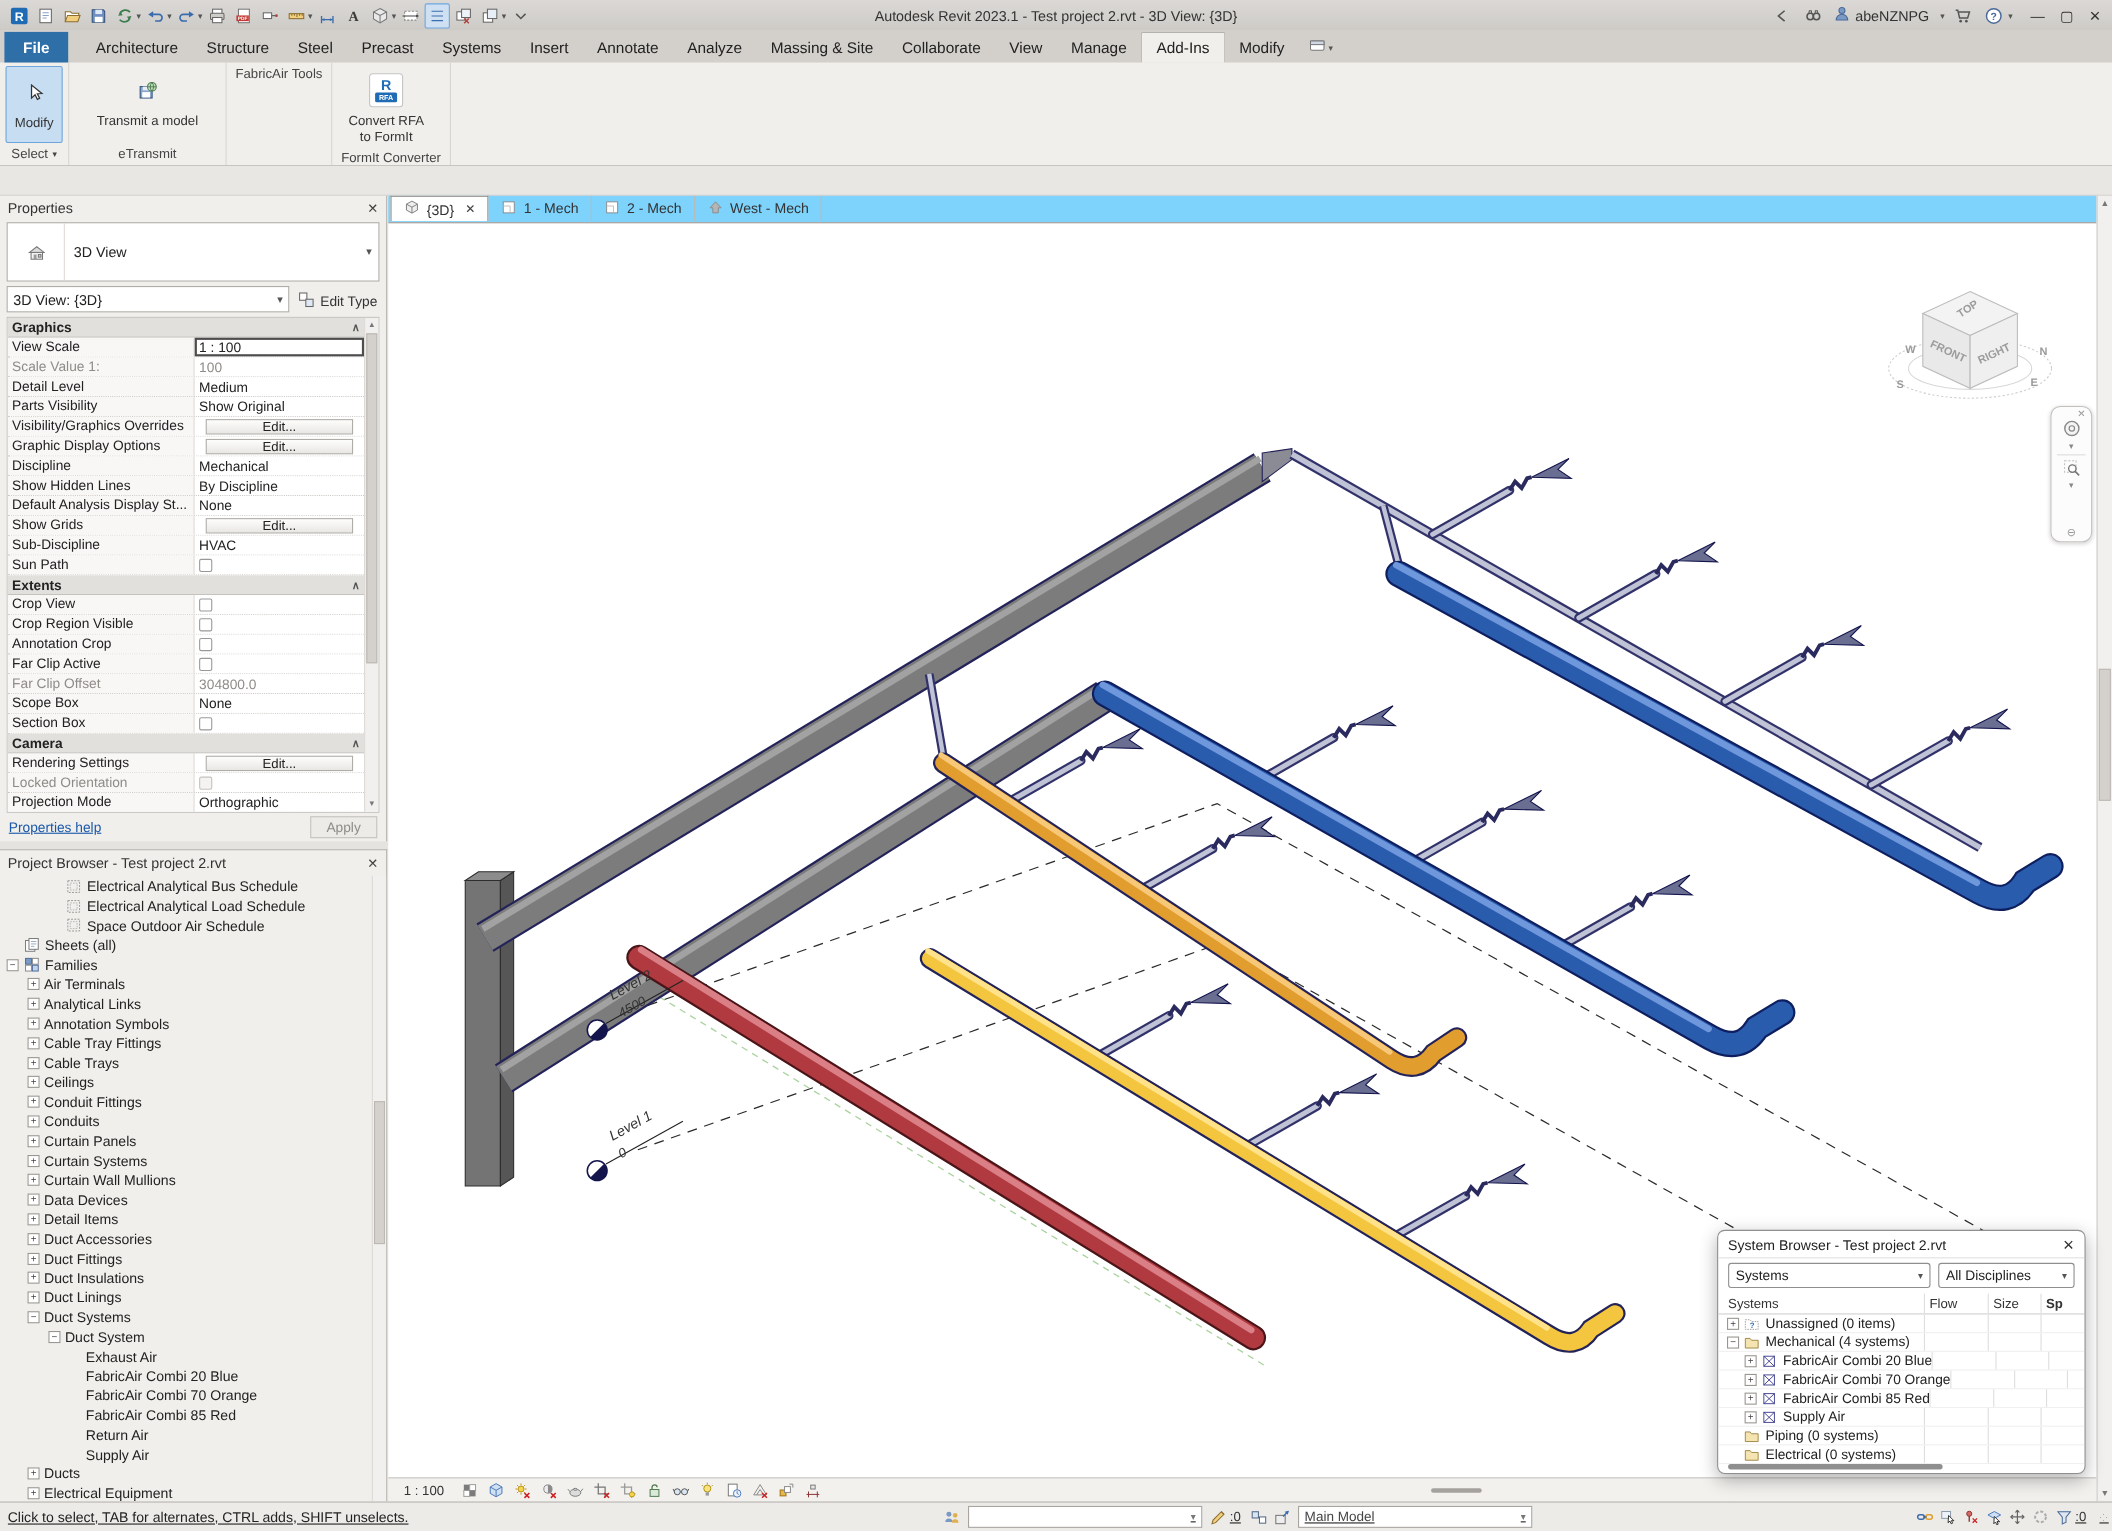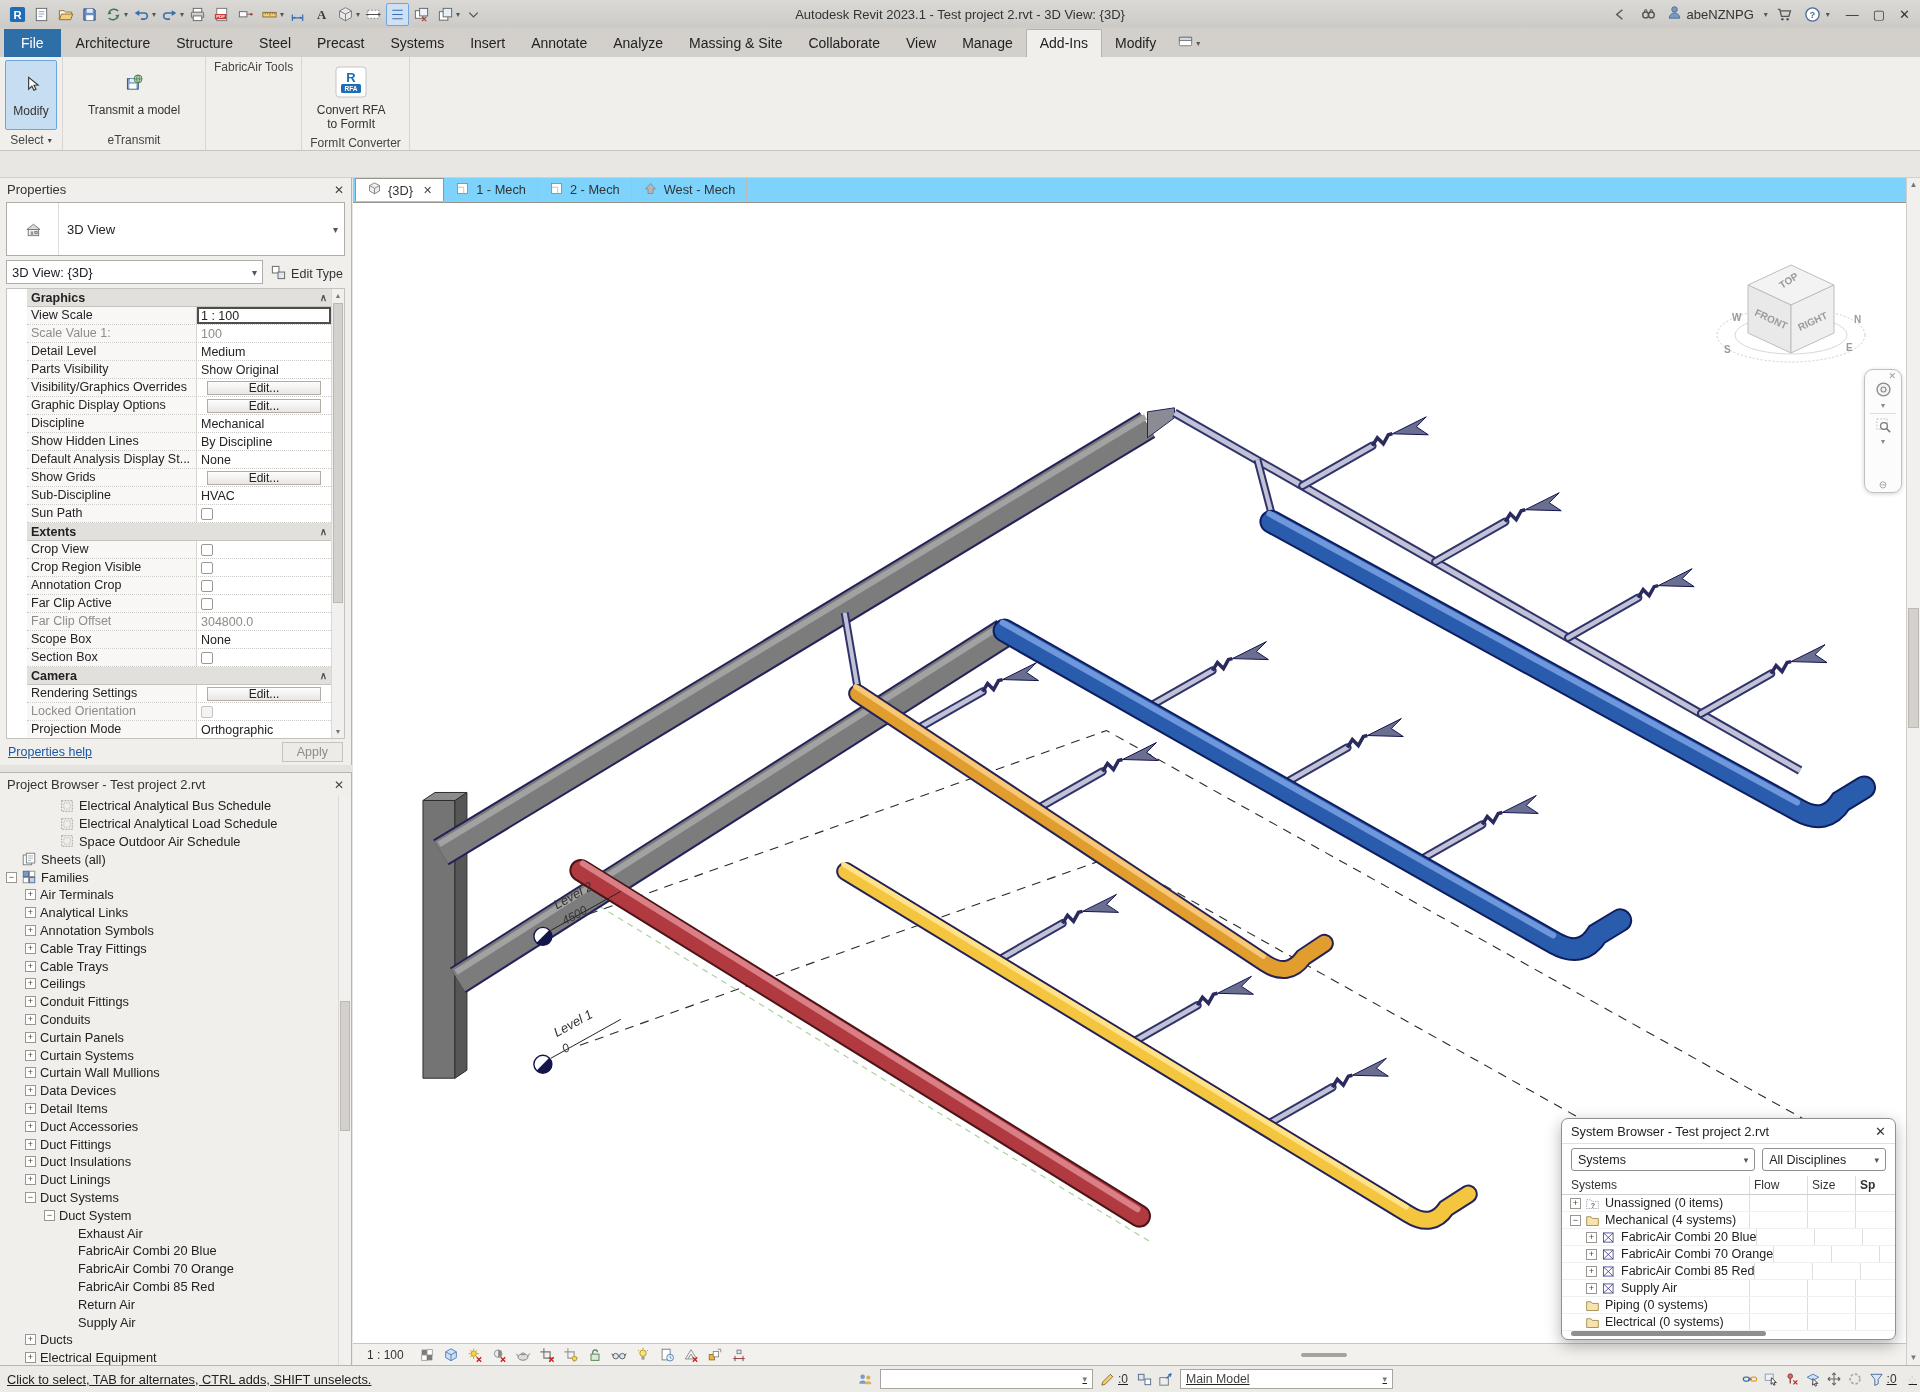--- a/index.html
+++ b/index.html
@@ -18,21 +18,21 @@
   .tb-right{margin-left:auto;display:flex;align-items:center;gap:6px;z-index:2;}
   .tbtn{display:flex;align-items:center;justify-content:center;width:22px;height:22px;}
   .tb-user{display:flex;align-items:center;gap:4px;font-size:13px;color:#333;}
   .winctl{display:flex;align-items:center;gap:14px;margin-left:10px;margin-right:4px;color:#333;font-size:13px;}
   .winctl span{cursor:default;}
 
   
   .tabrow{position:absolute;top:28px;left:0;right:0;height:29px;background:#d3d0cc;
     display:flex;align-items:flex-end;padding-left:4px;font-size:14px;}
   .rtab{padding:5px 13px 6px;color:#222;cursor:default;}
-  .rtab.file{background:#2f6fa8;color:#fff;font-weight:normal;padding:6px 17px;margin-right:2px;}
+  .rtab.file{background:#2f6fa8;color:#fff;font-weight:bold;padding:6px 17px;margin-right:12px;}
   .rtab.active{background:#f1efec;border:1px solid #b5b2ae;border-bottom:none;border-radius:2px 2px 0 0;}
   .ribbonpill{margin-left:8px;margin-bottom:4px;display:flex;align-items:center;gap:2px;}
 
   
   .ribbon{position:absolute;top:57px;left:0;right:0;height:94px;background:#f1efec;
     border-bottom:1px solid #c8c5c1;display:flex;}
   .rpanel{display:flex;flex-direction:column;border-right:1px solid #d9d6d2;}
   .rbody{flex:1;display:flex;align-items:stretch;padding:3px 5px 0;gap:4px;}
   .rlabel{height:20px;font-size:12px;color:#444;display:flex;align-items:center;justify-content:center;gap:4px;padding:0 8px;}
   .bigbtn{display:flex;flex-direction:column;align-items:center;justify-content:flex-start;
@@ -55,21 +55,21 @@
     border-right:1px solid #b8b5b1;display:flex;flex-direction:column;}
   .typesel{margin:1px 6px 2px;background:#fff;border:1px solid #b0ada9;height:54px;display:flex;align-items:center;}
   .typesel .tsicon{width:52px;height:52px;display:flex;align-items:center;justify-content:center;border-right:1px solid #e0ddd9;}
   .typesel .tslabel{padding-left:8px;font-size:13px;}
   .typesel .dd{margin-left:auto;padding-right:6px;color:#555;font-size:10px;}
   .instrow{display:flex;gap:5px;margin:2px 6px;height:24px;align-items:flex-end;}
   .instdd{flex:1;border:1px solid #b0ada9;background:#fff;height:24px;display:flex;align-items:center;padding:0 5px;font-size:13px;}
   .instdd .dd{margin-left:auto;font-size:10px;color:#555;}
   .edittype{display:flex;align-items:center;gap:4px;font-size:12.5px;color:#333;padding:0 2px;}
   .pgrid{flex:1;margin:2px 6px 0;background:#fff;border:1px solid #c6c3bf;position:relative;padding-right:13px;overflow:hidden;}
-  .prow{display:flex;height:18px;border-bottom:1px dotted #ccc9c5;font-size:12.5px;align-items:stretch;margin-left:20px;}
+  .prow{display:flex;height:18px;border-bottom:1px dotted #ccc9c5;font-size:12.5px;align-items:stretch;}
   .prow.sec{background:#e2e0dd;font-weight:bold;align-items:center;padding:0 4px;border-bottom:1px solid #c6c3bf;}
   .prow.sec .secchev{margin-left:auto;font-size:10px;color:#555;}
   .plabel{width:170px;padding:1px 4px;border-right:1px solid #d8d5d1;background:#f8f7f6;
     white-space:nowrap;overflow:hidden;}
   .pval{flex:1;padding:1px 4px;background:#fff;white-space:nowrap;overflow:hidden;display:flex;align-items:center;}
   .pval.focus{outline:2px solid #4d4d4d;outline-offset:-2px;}
   .dim{color:#8f8c88;}
   .pbtn{flex:1;margin:1px 6px;border:1px solid #b0ada9;background:linear-gradient(#fdfdfc,#e9e7e4);
     font-size:12px;text-align:center;line-height:13px;height:14px;align-self:center;}
   .chk{width:12px;height:12px;border:1px solid #999;background:#fff;border-radius:2px;align-self:center;}

